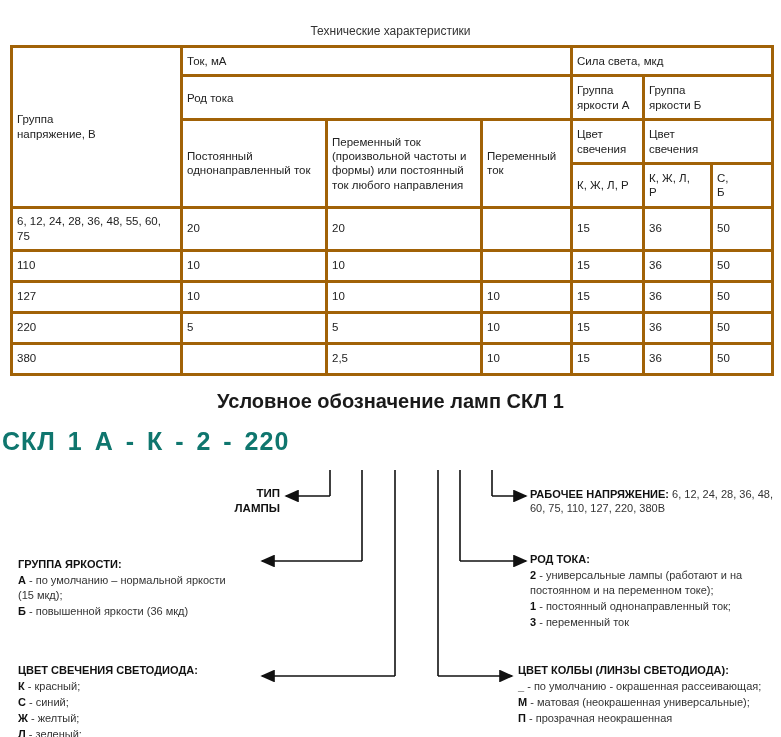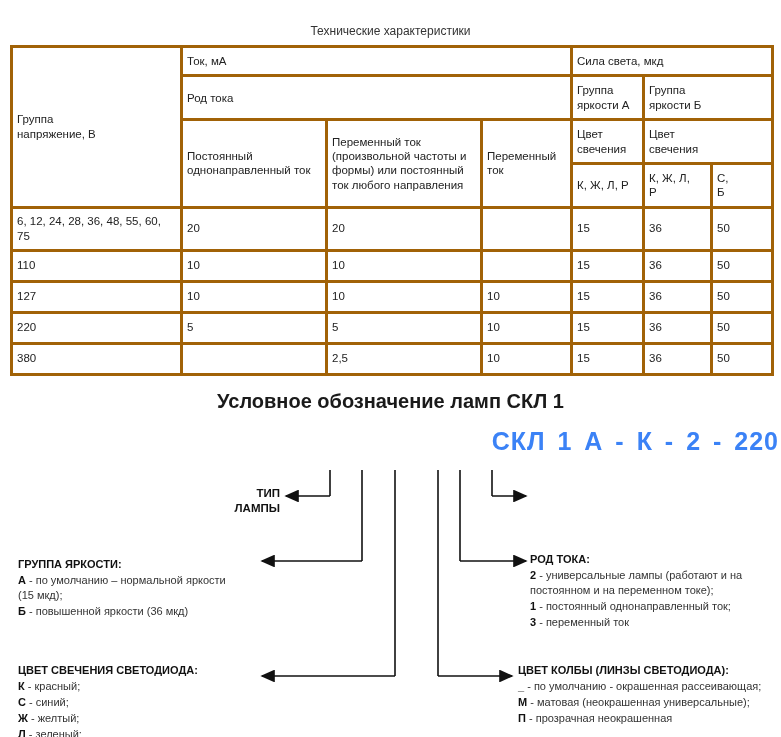--- a/index.html
+++ b/index.html
@@ -59,26 +59,26 @@
 
   
   .desig-title {
     text-align: center;
     font-weight: bold;
     font-size: 20px;
     color: #1a1a1a;
     margin-top: 14px;
   }
   .code-line {
-    text-align: right;
+    text-align: left;
     margin-top: 14px;
     font-size: 25px;
     font-weight: bold;
     letter-spacing: 1px;
-    color: #3b82f6;
+    color: #0f766e;
   }
   .code-line span {
     margin: 0 2px;
   }
 
   
   .diagram {
     position: relative;
     width: 781px;
     height: 330px;
@@ -265,20 +265,24 @@
 
       <line x1="395" y1="220" x2="262" y2="220" stroke="#111111" stroke-width="1.6" marker-end="url(#arl)"></line>
       <line x1="438" y1="220" x2="512" y2="220" stroke="#111111" stroke-width="1.6" marker-end="url(#ar)"></line>
     </svg>
 
     <div class="type-lamp" style="left:150px; top:30px; width:130px;">
       <div>ТИП</div>
       <div>ЛАМПЫ</div>
     </div>
 
+    <div class="lbl label-right" style="left:530px; top:31px; width:245px;">
+      <b class="ttl">РАБОЧЕЕ НАПРЯЖЕНИЕ:</b>
+      <span>6, 12, 24, 28, 36, 48, 60, 75, 110, 127, 220, 380В</span>
+    </div>
 
     <div class="lbl label-left" style="left:18px; top:101px; width:225px;">
       <div class="ttl">ГРУППА ЯРКОСТИ:</div>
       <ul class="plain">
         <li>
           <b>А</b><span> - по умолчанию – нормальной яркости (15 мкд);</span>
         </li>
         <li>
           <b>Б</b><span> - повышенной яркости (36 мкд)</span>
         </li>

